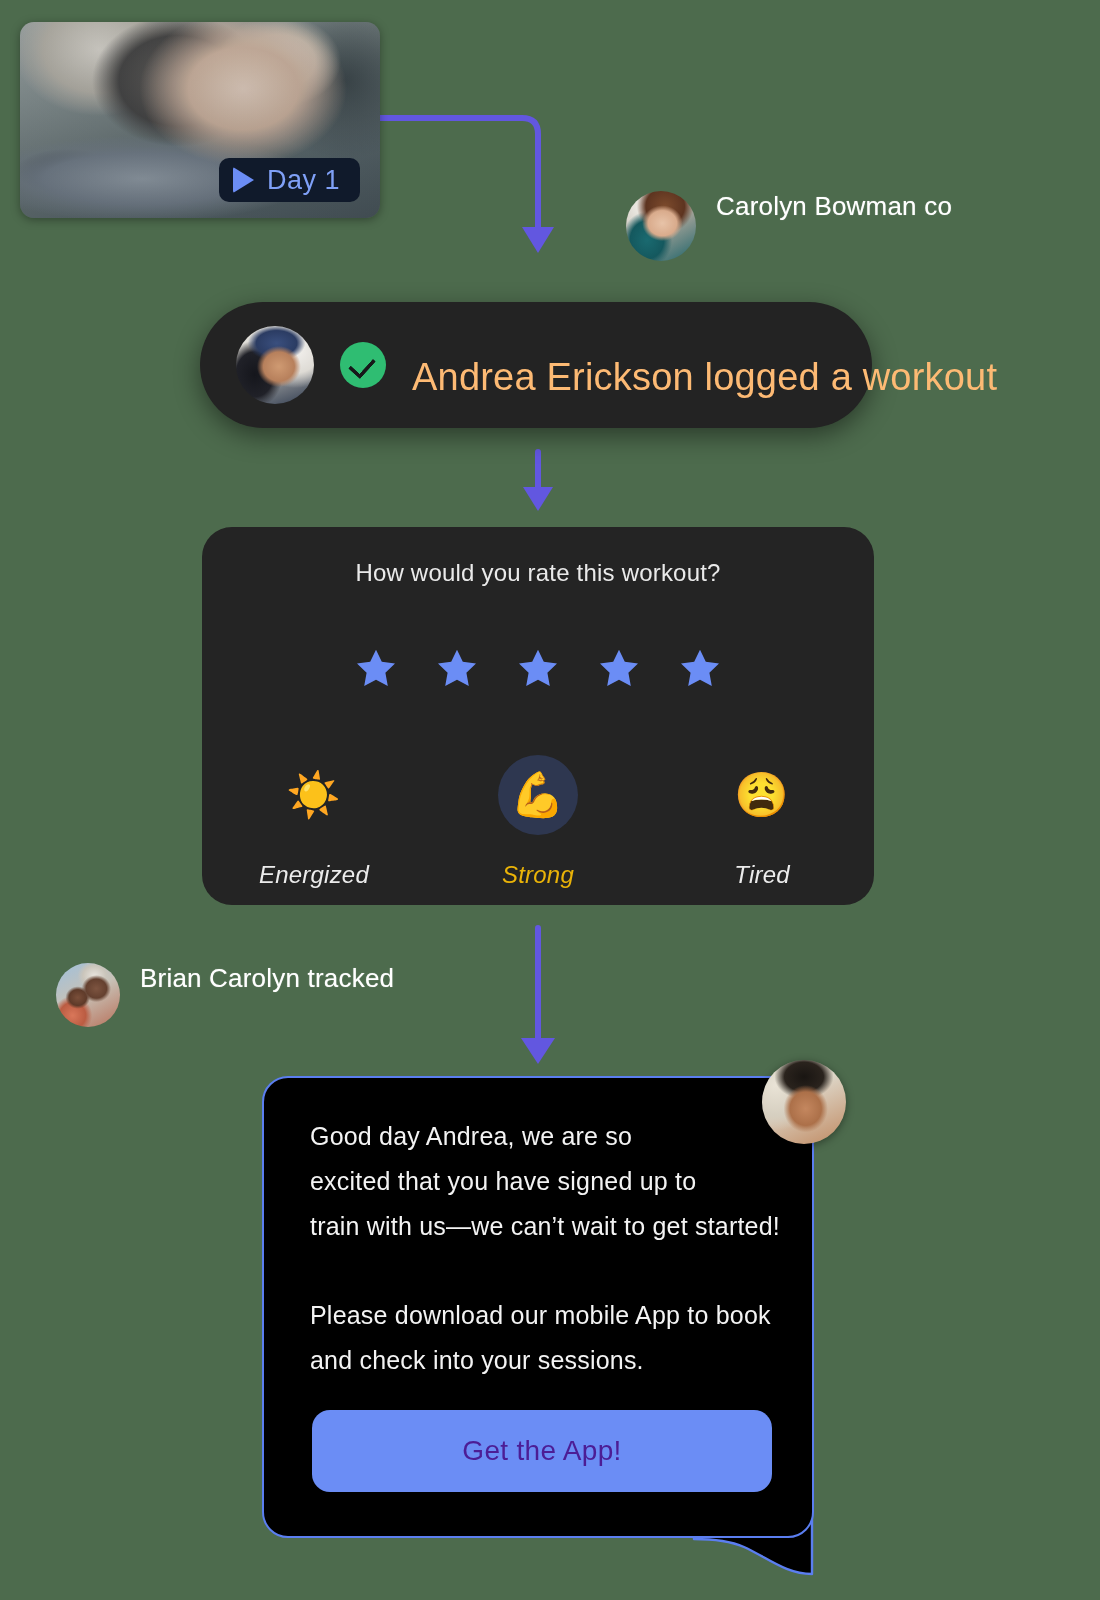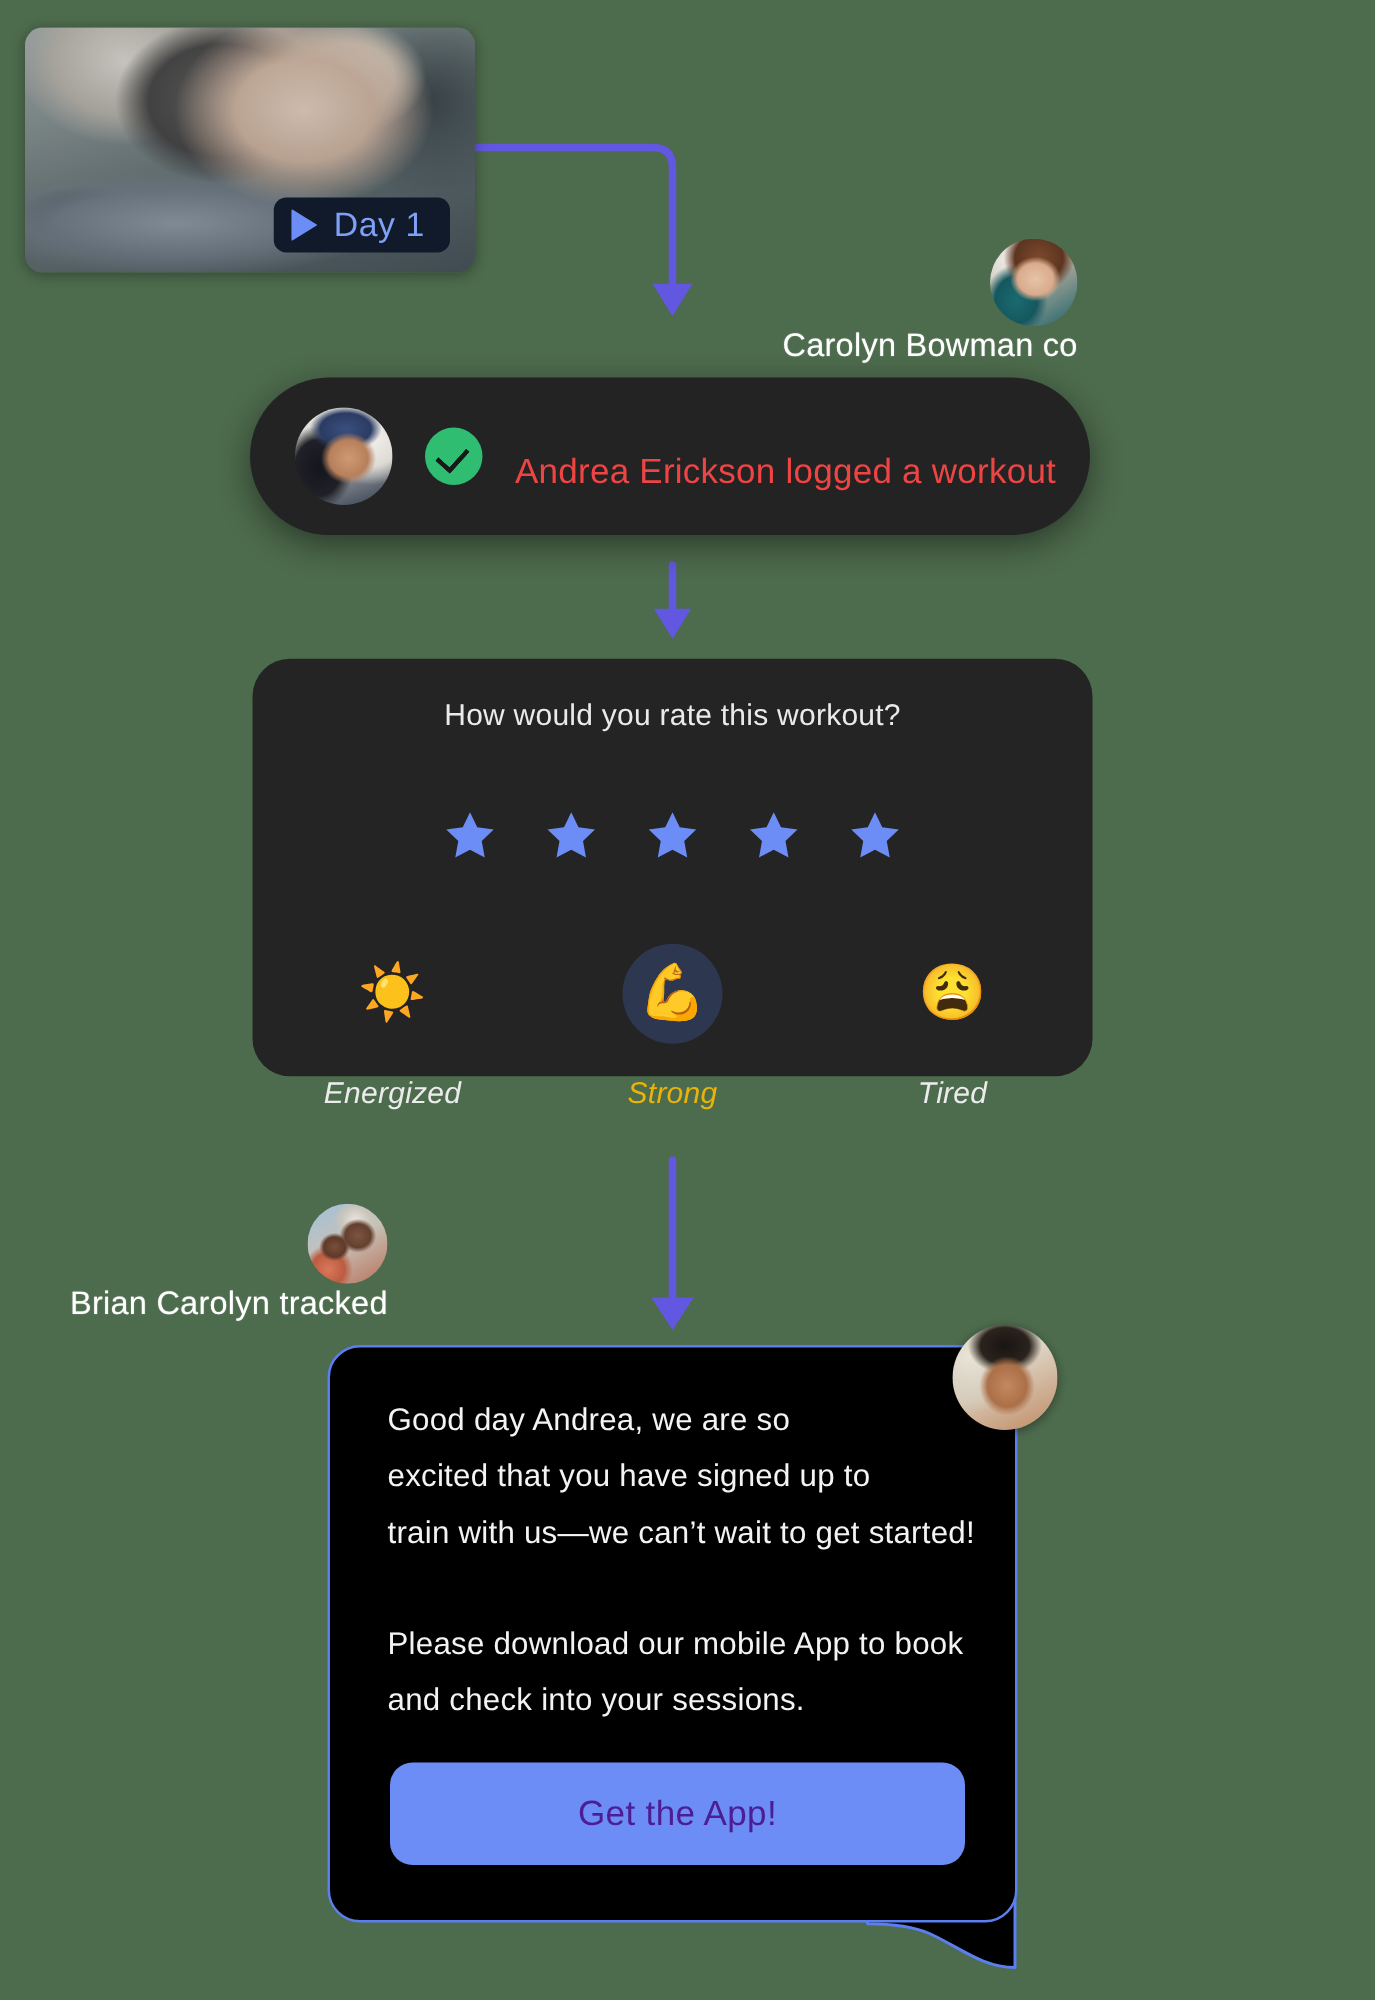--- a/index.html
+++ b/index.html
@@ -85,22 +85,22 @@
     color: #7fa0f7;
     font-size: 27px;
     letter-spacing: .5px;
     white-space: nowrap;
   }
 
   
   .feed-row {
     position: absolute;
     display: flex;
-    align-items: flex-end;
-    flex-direction: column;
+    align-items: flex-start;
+    gap: 20px;
   }
   .feed-row.carolyn { left: 626px; top: 191px; }
   .feed-row.brian   { left: 56px;  top: 963px; }
 
   .avatar {
     border-radius: 50%;
     overflow: hidden;
     flex: none;
     position: relative;
     background: #cfd4d8;
@@ -177,34 +177,34 @@
     content: "";
     position: absolute;
     left: 14px; top: 11px;
     width: 12px; height: 20px;
     border: solid #17181a;
     border-width: 0 4.5px 4.5px 0;
     transform: rotate(42deg);
     border-radius: 1px;
   }
   .notif-text {
-    color: #ef4444;
-    font-size: 28px;
+    color: #fdba74;
+    font-size: 38px;
     letter-spacing: .2px;
     white-space: nowrap;
     margin-top: 24px;
   }
 
   
   .rating-card {
     position: absolute;
     left: 202px;
     top: 527px;
     width: 672px;
-    height: 334px;
+    height: 378px;
     background: #242424;
     border-radius: 30px;
     box-sizing: border-box;
   }
   .rating-question {
     position: absolute;
     left: 0; right: 0;
     top: 32px;
     text-align: center;
     color: #eaeaea;

